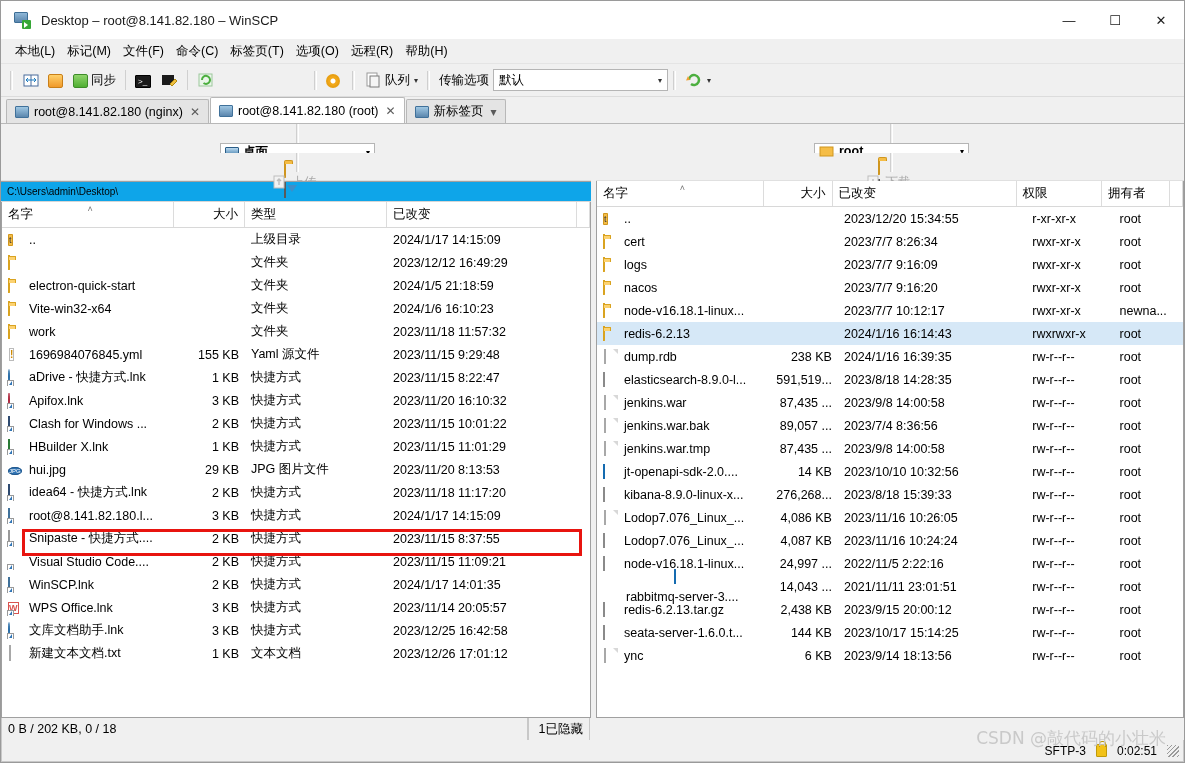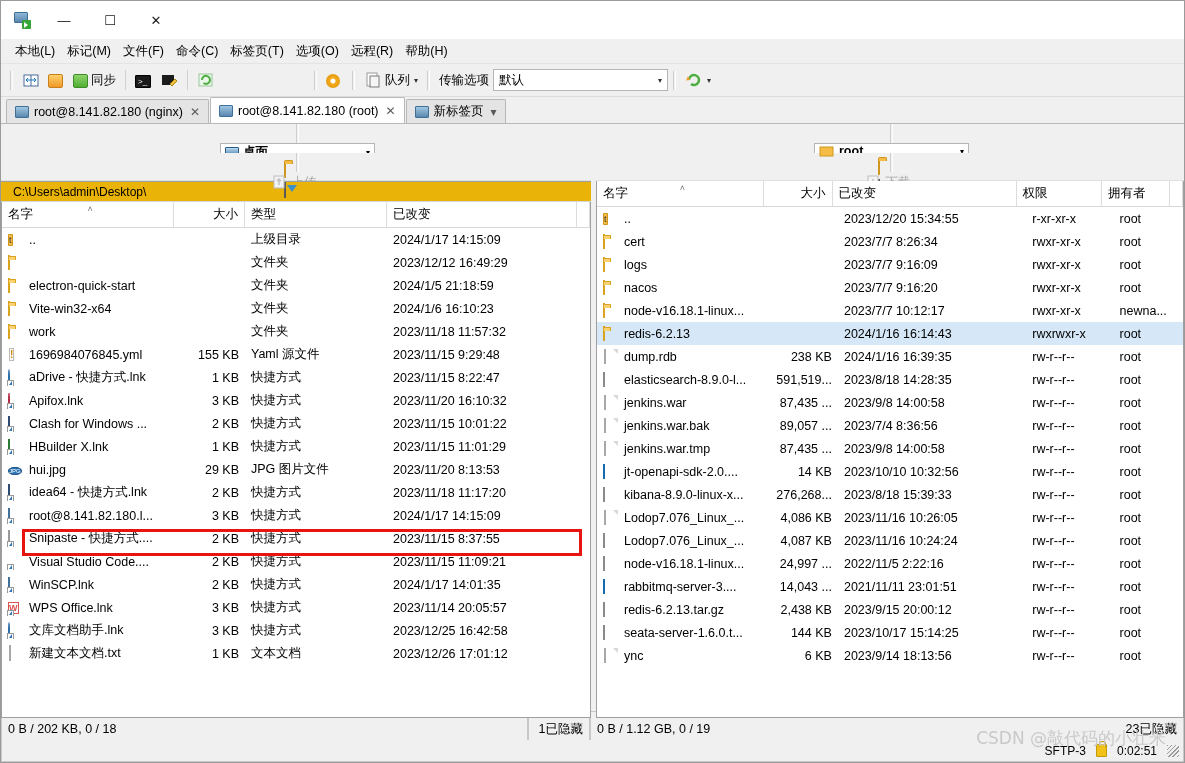--- a/index.html
+++ b/index.html
@@ -156,24 +156,24 @@
   .pathbox {
     height: 22px; width: 155px; background:#fff; border:1px solid #b5b5b5;
     display:flex; align-items:center; gap:4px; padding:0 2px 0 4px;
     font-size:12.5px; color:#000; font-weight:bold;
   }
   .pathbox .pv{flex:1; white-space:nowrap; overflow:hidden;}
   .pathbox .dd{font-size:8px; padding-right:2px;}
   .deskico{width:14px;height:11px;background:linear-gradient(#b9d8ef,#2f6f9f);border:1px solid #2a5d87;border-radius:1px;flex:none;}
 
   .addrbar {
-    height: 21px; min-height:21px; background:#eab308;
+    height: 21px; min-height:21px; background:#0ea5e9;
     border-top:1px solid #a0a0a0; border-bottom:1px solid #d6d6d6;
-    display:flex; align-items:center; padding-left:12px;
-    font-size:12px; color:#000;
+    display:flex; align-items:center; padding-left:6px;
+    font-size:10px; color:#000;
   }
 
   
   .filelist { flex:1; display:flex; flex-direction:column; min-height:0;
               background:#fff; border:1px solid #a0a0a0; border-top:none; position:relative;}
   .colhead { display:flex; height:26px; min-height:26px; background:#fff;
              border-bottom:1px solid #d8d8d8; font-size:12.5px; color:#000;}
   .colhead .ch { display:flex; align-items:center; padding:0 6px; border-right:1px solid #dcdcdc;
                  position:relative; white-space:nowrap;}
   .colhead .ch.r { justify-content:flex-end; }
@@ -257,20 +257,21 @@
 </head>
 <body>
 
 <div class="app">
 
   <div class="titlebar">
     <div class="title-icon">
       <div class="mon"></div>
         <div class="arw"></div>
     </div>
+    <div class="title-text">Desktop – root@8.141.82.180 – WinSCP</div>
     <div class="wincontrols">
       <div>—</div>
       <div>☐</div>
       <div class="close">✕</div>
     </div>
   </div>
 
   <div class="menubar" id="menubar">
       <div class="mitem">本地(L)</div>
       <div class="mitem">标记(M)</div>
@@ -1265,21 +1266,21 @@
                 <span>2022/11/5 2:22:16</span>
               </div>
               <div class="cell" style="width: 88px;">
                 <span>rw-r--r--</span>
               </div>
               <div class="cell" style="width: 70px;">
                 <span>root</span>
               </div>
             </div>
             <div class="row">
-              <div class="cell" style="width: 172px;">
+              <div class="cell" style="width: 172px; flex-direction: column;">
                 <span class="fi"><span class="fi-blue"></span></span>
                 <span>rabbitmq-server-3....</span>
               </div>
               <div class="cell r" style="width: 71px;">
                 <span>14,043 ...</span>
               </div>
               <div class="cell" style="width: 190px;">
                 <span>2021/11/11 23:01:51</span>
               </div>
               <div class="cell" style="width: 88px;">
@@ -1345,24 +1346,20 @@
             </div>
           </div>
       </div>
     </div>
   </div>
 
   <div class="statusbar">
     <div class="status-row1">
       <div class="sb-cell sb-left">0 B / 202 KB,  0 / 18</div>
       <div class="sb-cell sb-hid1">1已隐藏</div>
-      <div class="sb-cell sb-right">
-        <span style="flex:1">0 B / 1.12 GB,  0 / 19</span>
-        <span>23已隐藏</span>
-      </div>
     </div>
     <div class="status-row2">
       <span>SFTP-3</span>
       <span class="lockic"></span>
       <span>0:02:51</span>
       <span class="resizer"></span>
     </div>
   </div>
 
   <div class="watermark">CSDN @敲代码的小壮米</div>

